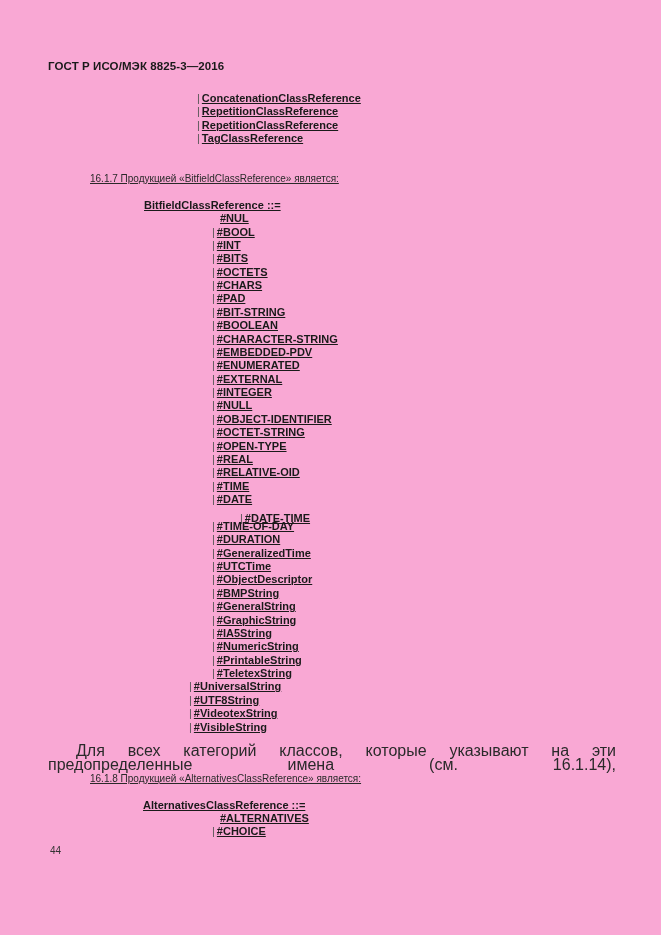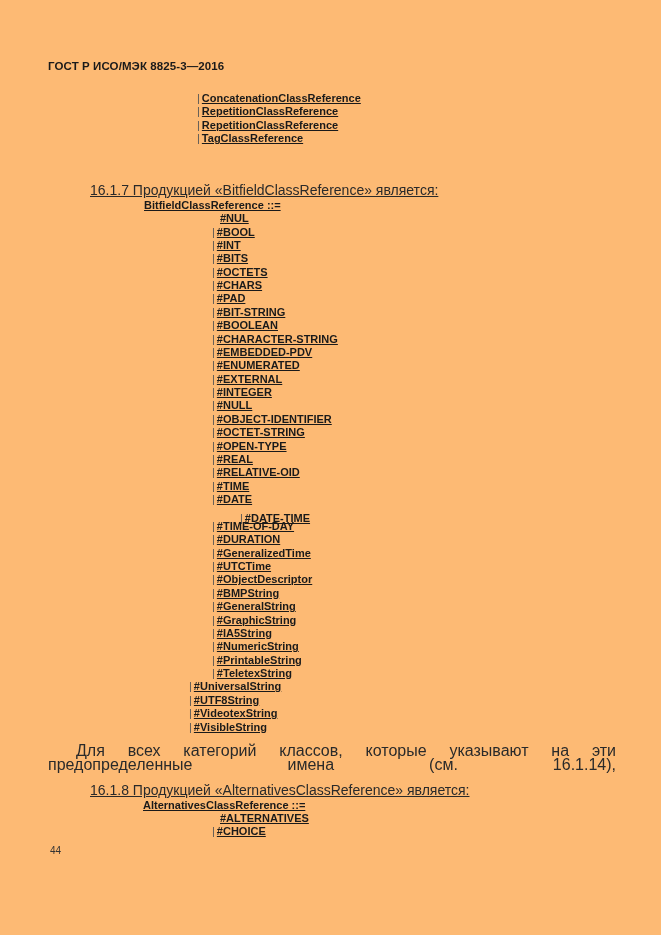--- a/index.html
+++ b/index.html
@@ -13,40 +13,40 @@
       position: relative;
       overflow: hidden;
       font-family: "Liberation Sans", sans-serif;
       color: #1e1e1e;
     }
     .page {
       position: absolute;
       left: 0; top: 0;
       width: 661px;
       height: 935px;
-      background: #fdba74;
+      background: #f9a8d4;
     }
     .header {
       position: absolute;
       left: 48px;
       top: 60px;
       font-size: 11.5px;
       font-weight: bold;
       color: #1a1a1a;
       letter-spacing: 0.1px;
     }
     .line {
       position: absolute;
       font-size: 11px;
       line-height: 13.4px;
       white-space: nowrap;
       text-decoration: underline;
     }
     .bold { font-weight: bold; color: #1a1a1a; }
-    .normal { font-weight: normal; color: #2a2a2a; font-size: 14px; margin-top: 12px; }
+    .normal { font-weight: normal; color: #2a2a2a; font-size: 10px; }
     .pipe { color: #555; font-weight: normal; margin-right: 2px; }
     .para {
       position: absolute;
       left: 63px;
       width: 553px;
       font-size: 16px;
       line-height: 13.6px;
       color: #2a2a2a;
       text-align: justify;
     }

